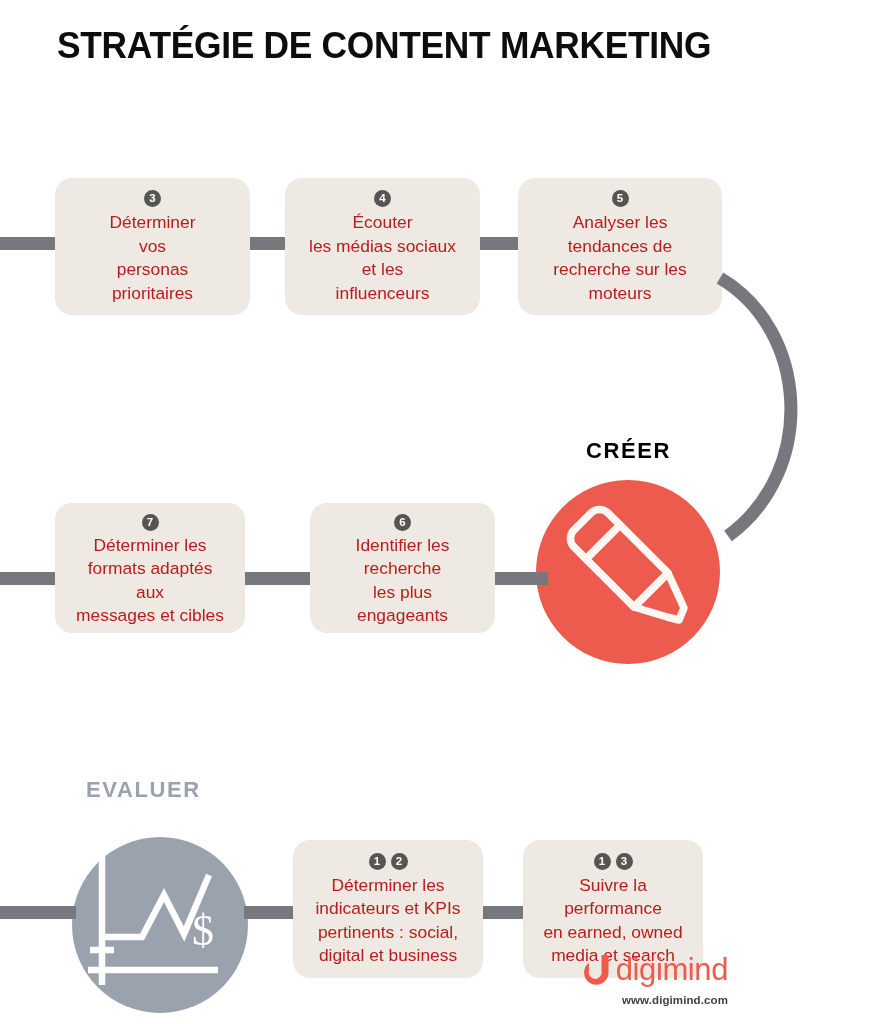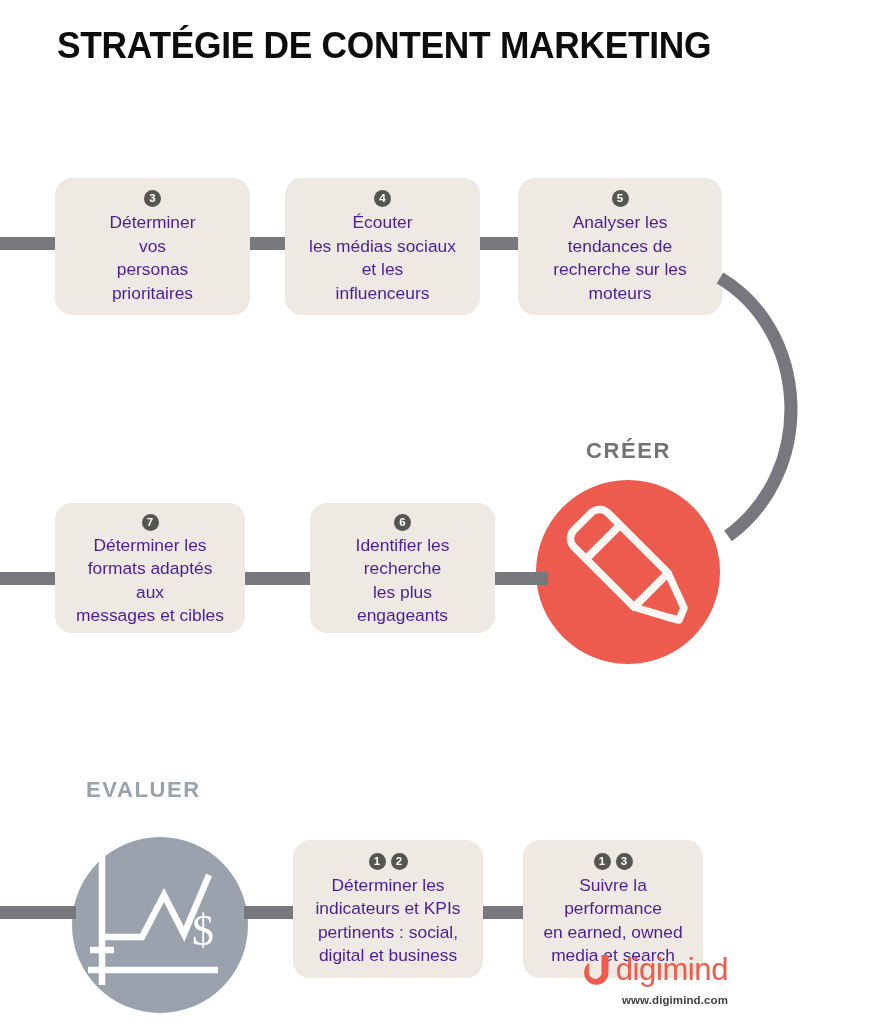--- a/index.html
+++ b/index.html
@@ -65,41 +65,41 @@
     color:#ffffff;
     font-size:11.5px;
     font-weight:700;
     line-height:17px;
     text-align:center;
     font-family:"Liberation Sans", sans-serif;
   }
   .step-text {
     font-size:17.4px;
     line-height:1.35;
-    color:#4c1d95;
+    color:#b91c1c;
     text-align:center;
     white-space:pre-line;
     font-family:"Liberation Sans", sans-serif;
   }
 
   
   .hub-circle {
     position:absolute;
     border-radius:50%;
   }
   .hub-label {
     position:absolute;
     font-weight:700;
     font-size:22px;
     letter-spacing:1.6px;
     font-family:"Liberation Sans", sans-serif;
     white-space:nowrap;
   }
   #creer-circle { background:#ec5b4d; }
-  #creer-label  { color:#737373; }
+  #creer-label  { color:#000000; }
   #evaluer-circle { background:#9aa2ae; }
   #evaluer-label  { color:#9aa2ae; }
 
   .hub-icon {
     position:absolute;
     left:0; top:0;
   }
 
   
   #flow-curve {

